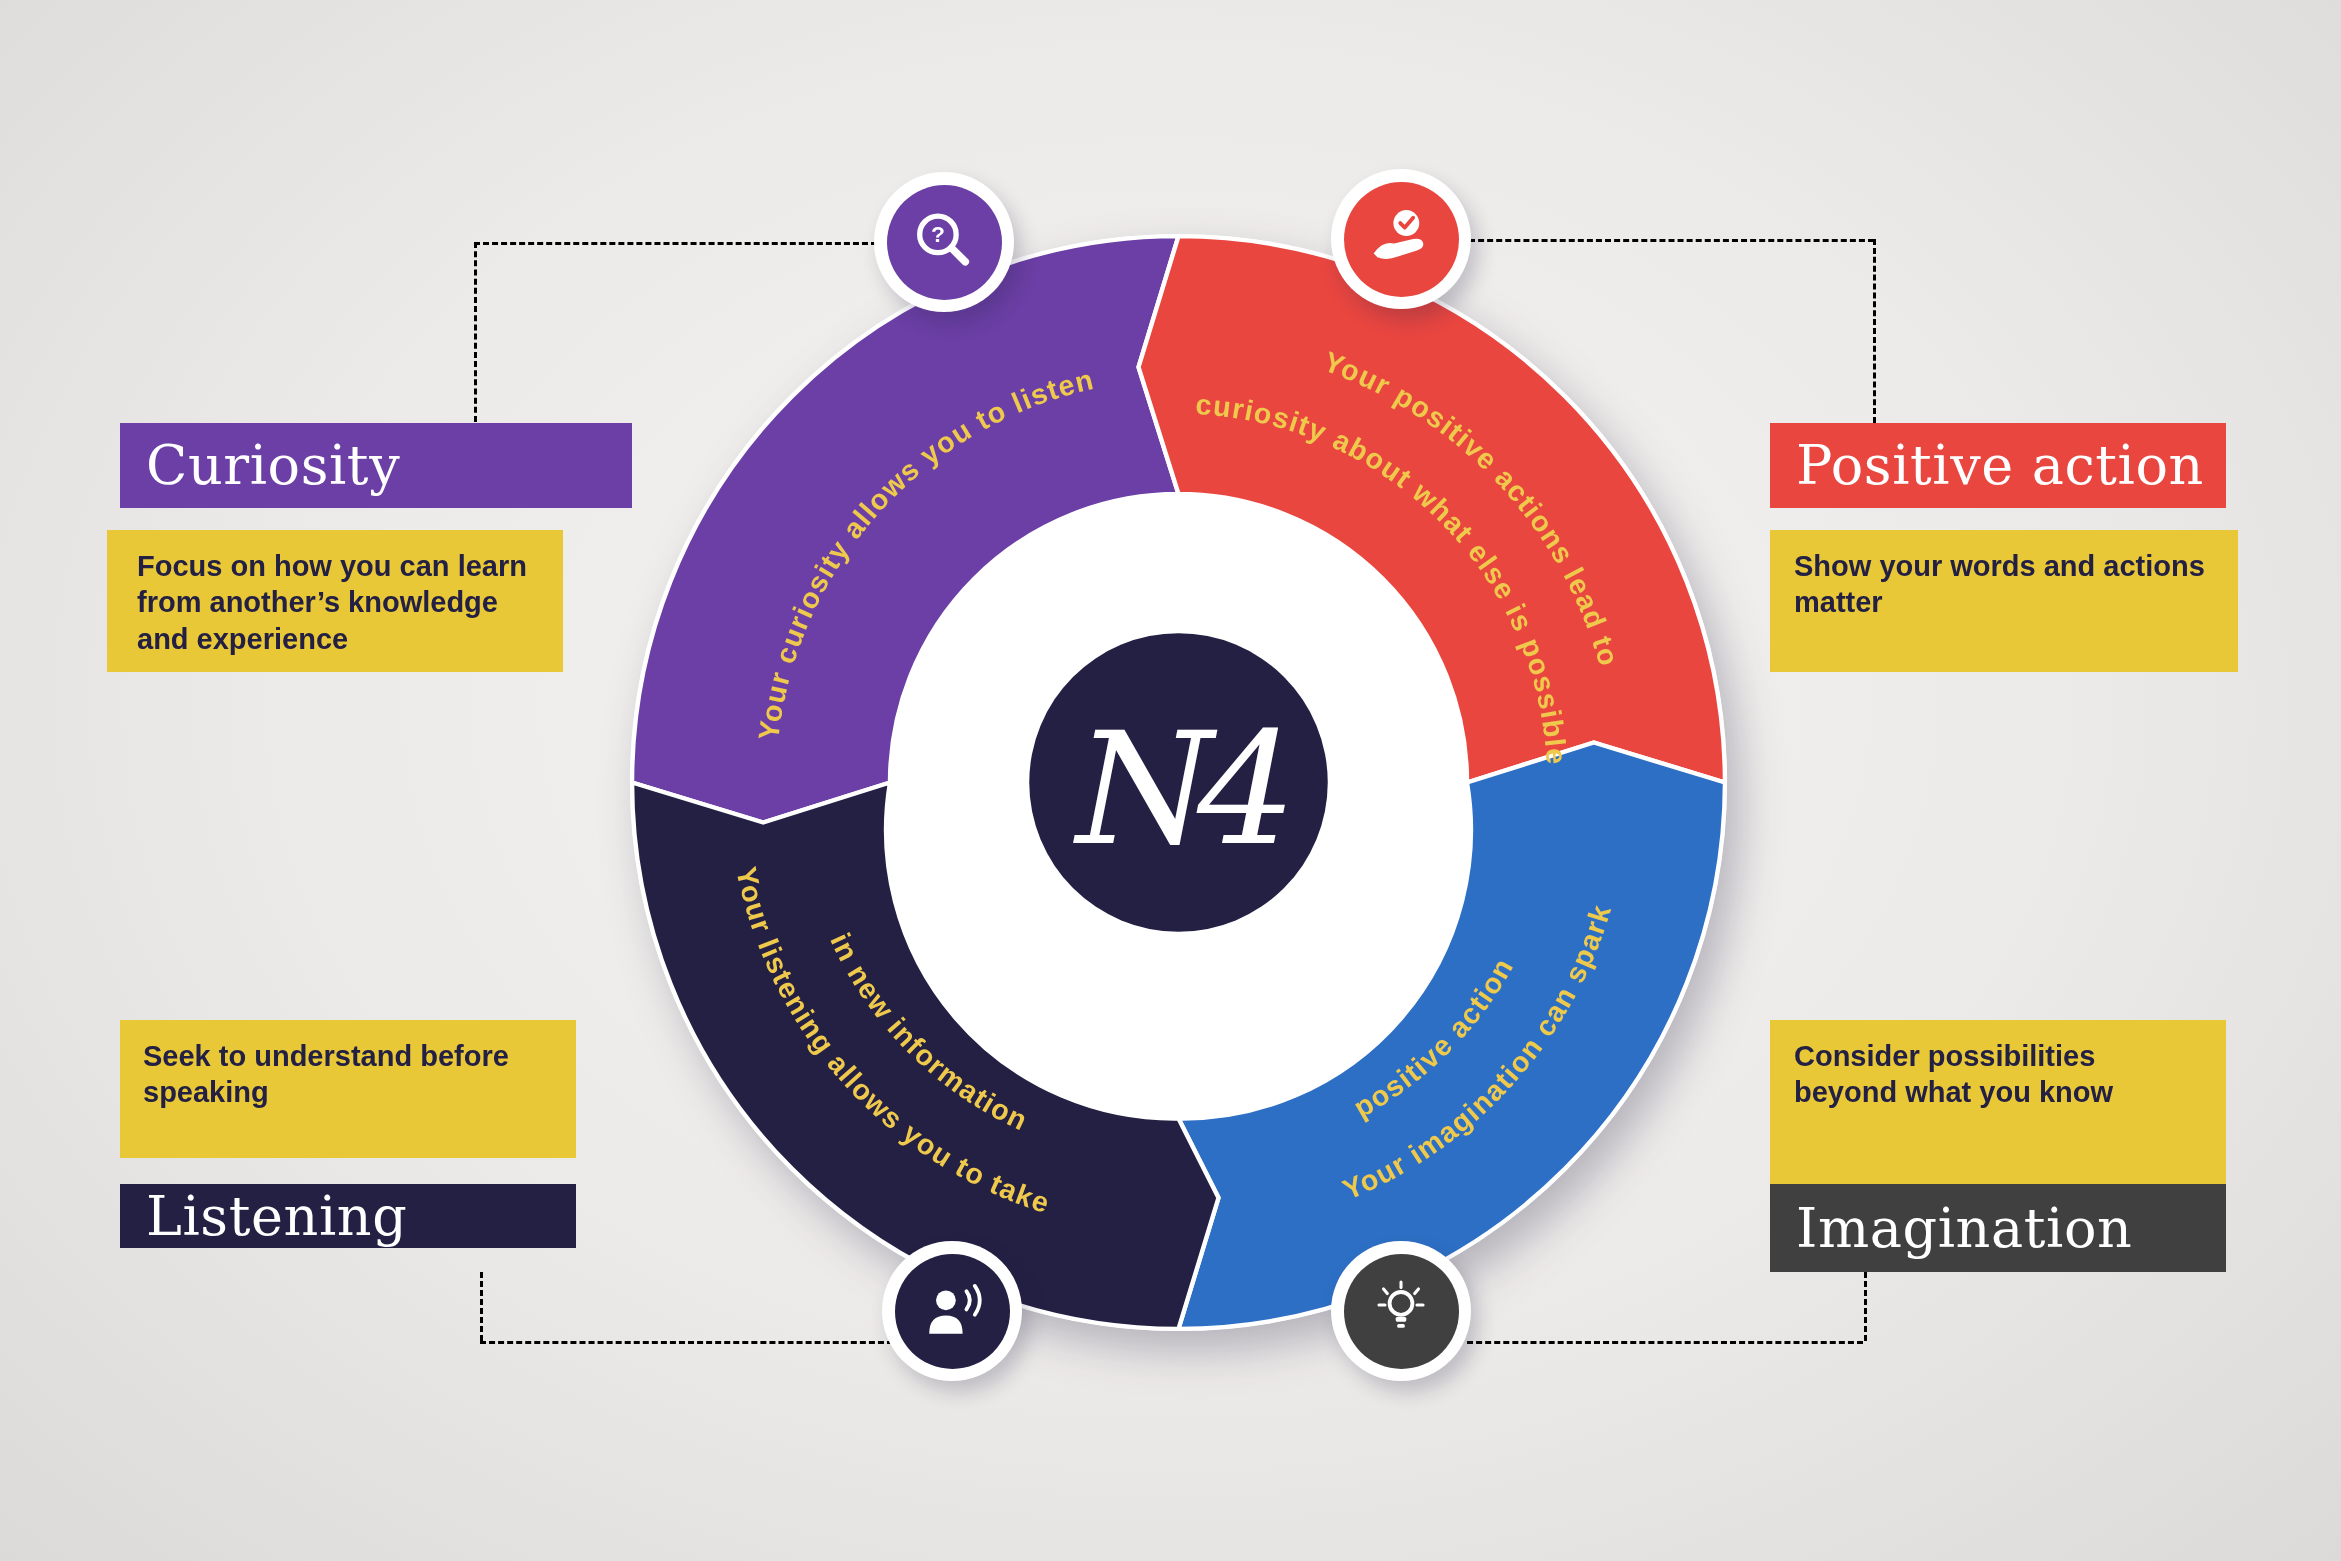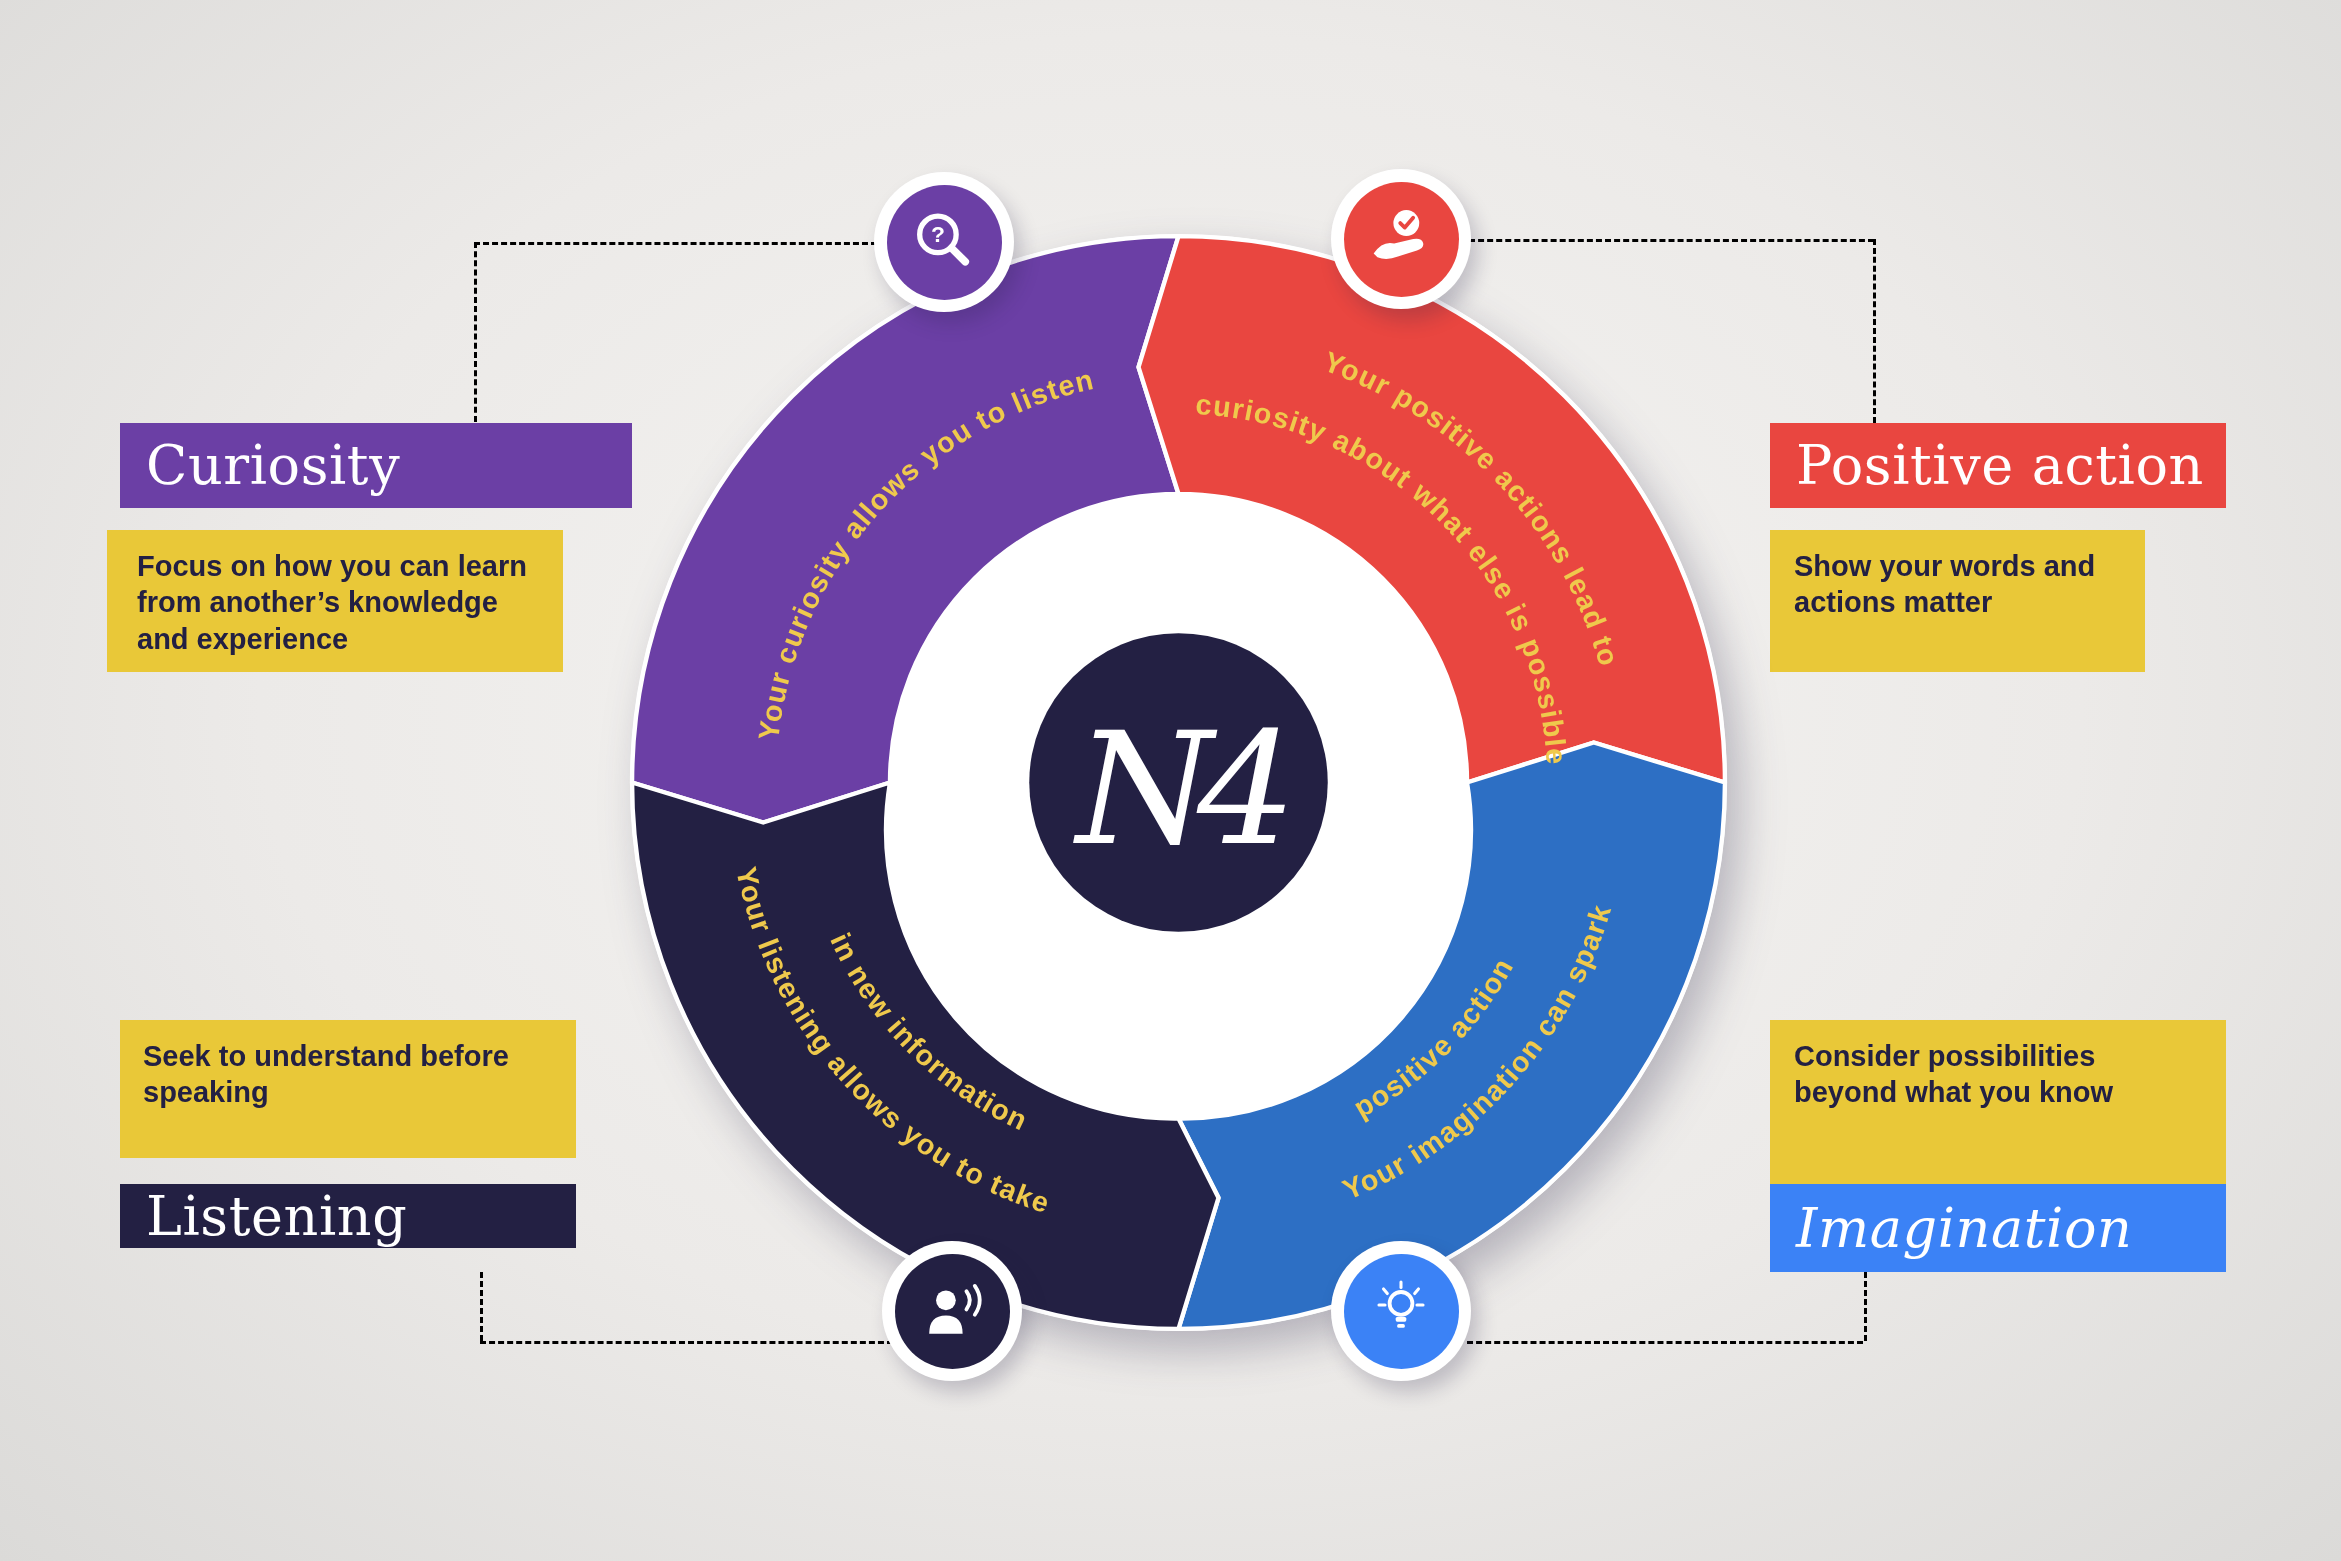--- a/index.html
+++ b/index.html
@@ -14,21 +14,21 @@
     font-family:"DejaVu Serif", serif; font-size:54px; color:#ffffff;
     letter-spacing:0.6px; white-space:nowrap;
   }
   .desc-panel {
     background:#E9C838; color:#232043;
     padding:17.5px 24px; font-size:29px; font-weight:bold; line-height:1.26;
   }
   .bg-purple { background:#6B3FA5; }
   .bg-red    { background:#E94640; }
   .bg-navy   { background:#232043; }
-  .bg-blue   { background:#3b82f6;font-style:italic; }
+  .bg-blue   { background:#404040; }
 
   .connector { position:absolute; z-index:1; }
   .conn-purple { border-color:#6B3FA5; }
   .conn-red    { border-color:#E94640; }
   .conn-navy   { border-color:#232043; }
   .conn-blue   { border-color:#2D6FC4; }
   .conn-h { border-top:3.1px dashed; height:0; }
   .conn-v { border-left:3.1px dashed; width:0; }
 
   #ring-svg { position:absolute; left:554px; top:158px; z-index:2; }
@@ -159,17 +159,17 @@
   </div>
 </div>
 
 <div class="panel title-panel bg-purple" style="left:120px; top:423px; width:512px; height:85px;">Curiosity</div>
 <div class="panel desc-panel" style="left:107px; top:530px; width:456px; height:142px;padding-left:30px;">Focus on how you can learn from another’s knowledge and experience</div>
 
 <div class="panel desc-panel" style="left:120px; top:1020px; width:456px; height:138px;padding-left:23px;">Seek to understand before speaking</div>
 <div class="panel title-panel bg-navy" style="left:120px; top:1184px; width:456px; height:64px;">Listening</div>
 
 <div class="panel title-panel bg-red" style="left:1770px; top:423px; width:456px; height:85px;">Positive action</div>
-<div class="panel desc-panel" style="left:1770px; top:530px; width:375px; height:142px;">Show your words and actions matter</div>
+<div class="panel desc-panel" style="left:1770px; top:530px; width:468px; height:142px;">Show your words and actions matter</div>
 
 <div class="panel desc-panel" style="left:1770px; top:1020px; width:456px; height:172px;">Consider possibilities beyond what you know</div>
 <div class="panel title-panel bg-blue" style="left:1770px; top:1184px; width:456px; height:88px;">Imagination</div>
 
 
 </body></html>

